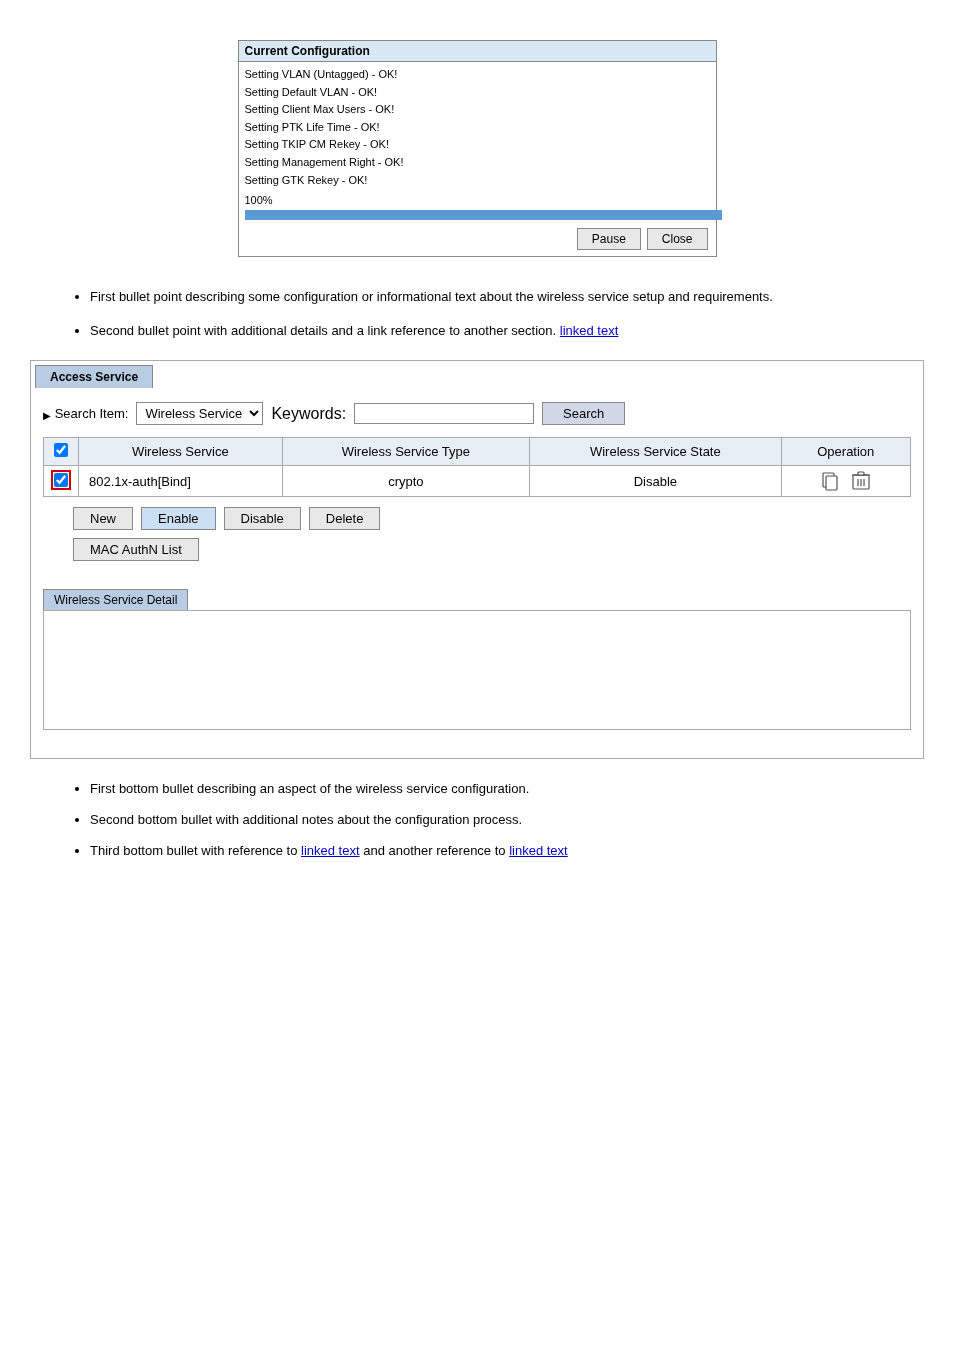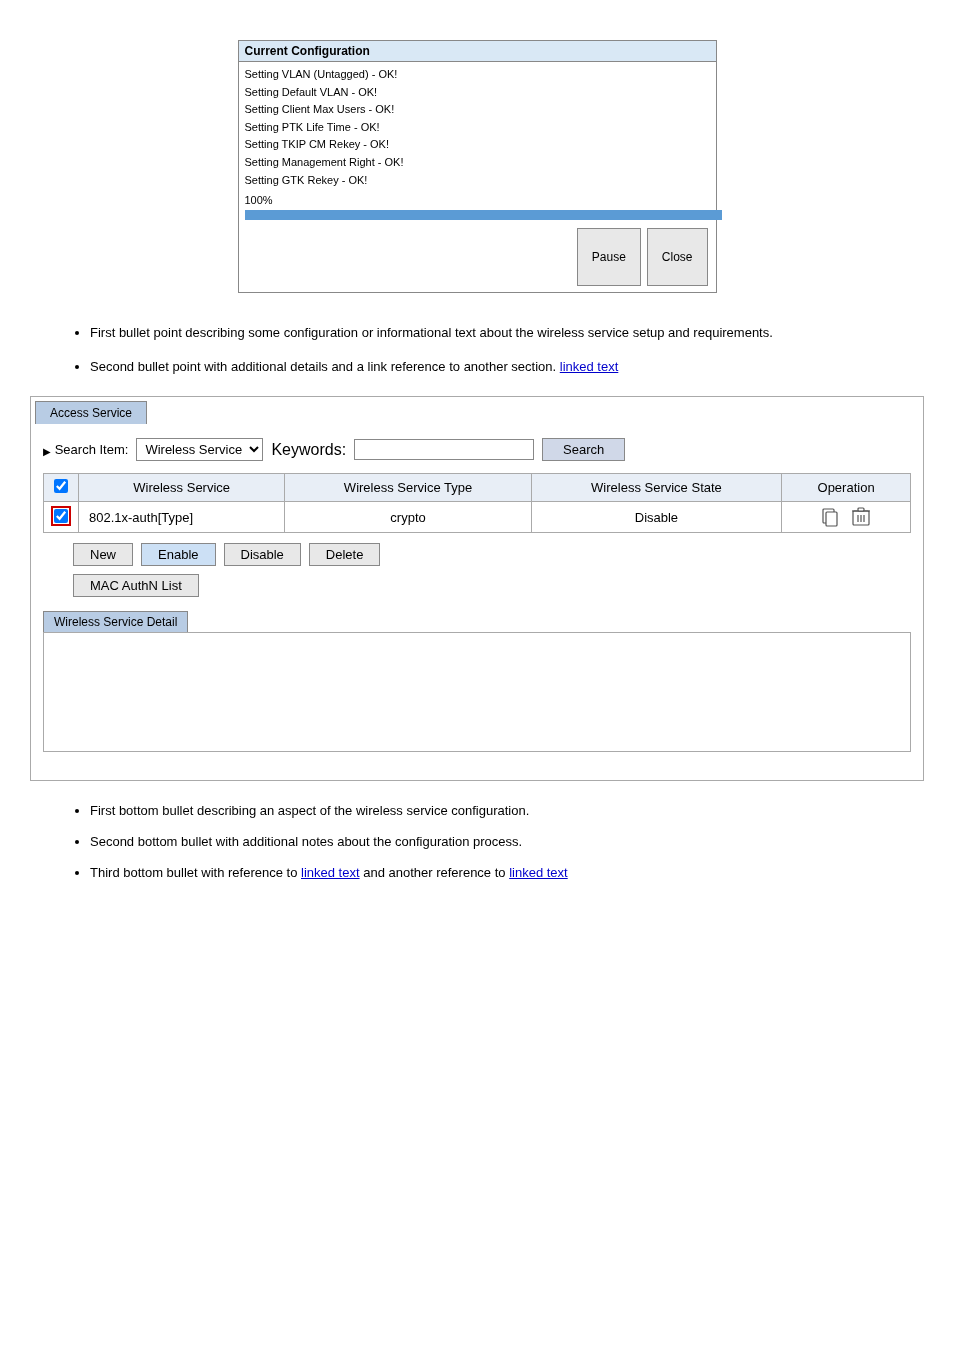--- a/index.html
+++ b/index.html
@@ -46,21 +46,21 @@
       width: 100%;
       margin: 2px 6px;
     }
     .config-box-buttons {
       display: flex;
       justify-content: flex-end;
       padding: 6px 8px;
       gap: 6px;
     }
     .config-btn {
-      padding: 21px 14px;
+      padding: 3px 14px;
       font-size: 12px;
       background: #e8e8e8;
       border: 1px solid #888;
       cursor: pointer;
     }
 
     
     .bullet-section {
       margin: 18px 0 18px 40px;
     }
@@ -89,20 +89,21 @@
       display: inline-block;
       background: #b8cce4;
       border: 1px solid #888;
       border-bottom: none;
       padding: 4px 14px;
       font-size: 12px;
       margin-left: 4px;
       margin-top: 4px;
       color: #000;
       cursor: pointer;
+      font-weight: bold;
     }
     .access-service-body {
       padding: 14px 12px;
     }
 
     
     .search-row {
       display: flex;
       align-items: center;
       gap: 8px;
@@ -202,21 +203,21 @@
 
     
     .ws-detail-label {
       display: inline-block;
       background: #b8cce4;
       border: 1px solid #888;
       border-bottom: none;
       padding: 3px 10px;
       font-size: 12px;
       margin-left: 0;
-      margin-top: 6px;
+      margin-top: 20px;
     }
     .ws-detail-box {
       border: 1px solid #aaa;
       min-height: 120px;
       margin-bottom: 14px;
       background: #fff;
       padding: 8px;
     }
 
     
@@ -317,21 +318,21 @@
             <span>Operation</span>
           </th>
         </tr>
       </thead>
       <tbody>
         <tr class="row-selected">
           <td class="check-col">
             <input type="checkbox" class="cb-red-border" checked="" style="">
           </td>
           <td class="left">
-            <span>802.1x-auth[Type]</span>
+            <span>802.1x-auth[Bind]</span>
           </td>
           <td>
             <span>crypto</span>
           </td>
           <td class="status-disable">
             <span>Disable</span>
           </td>
           <td>
             <div class="op-icons">
               <span class="op-icon" title="Edit">

